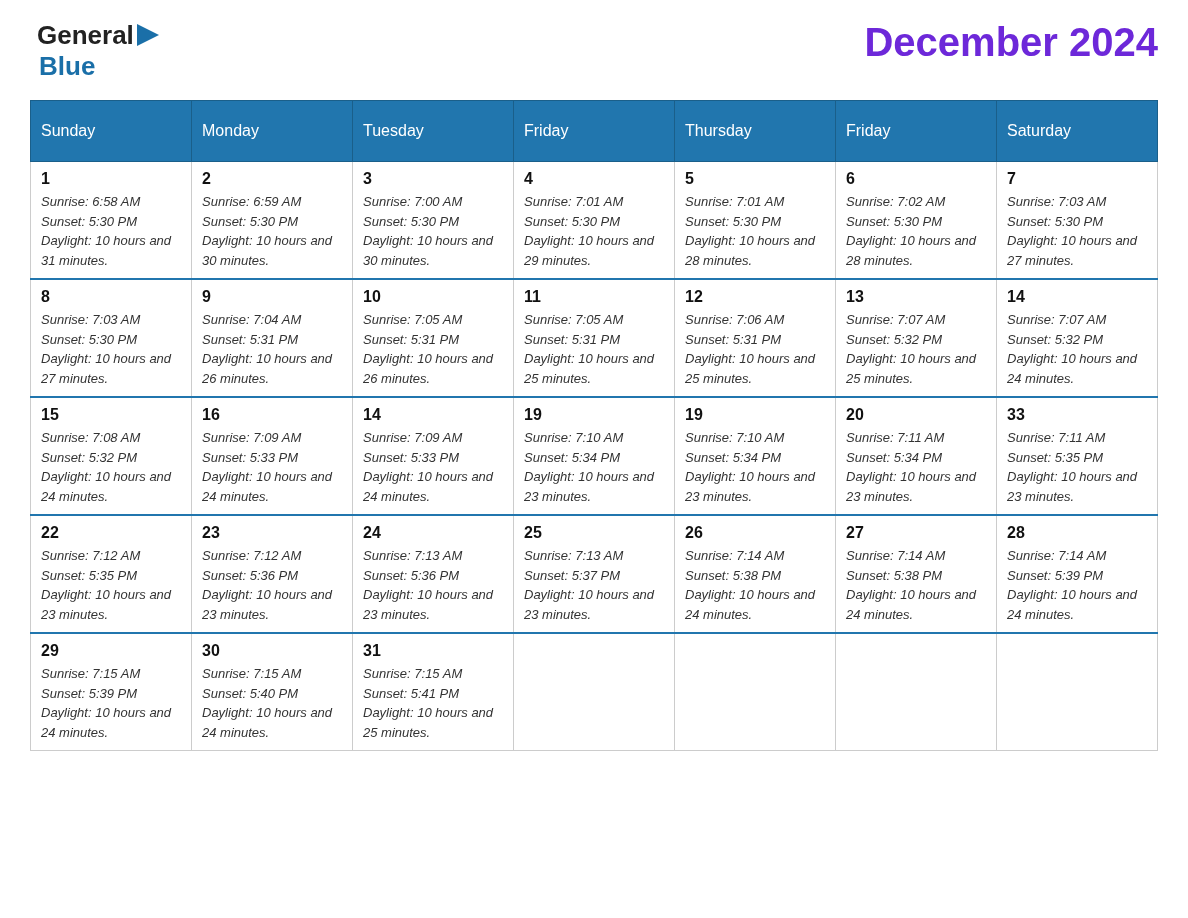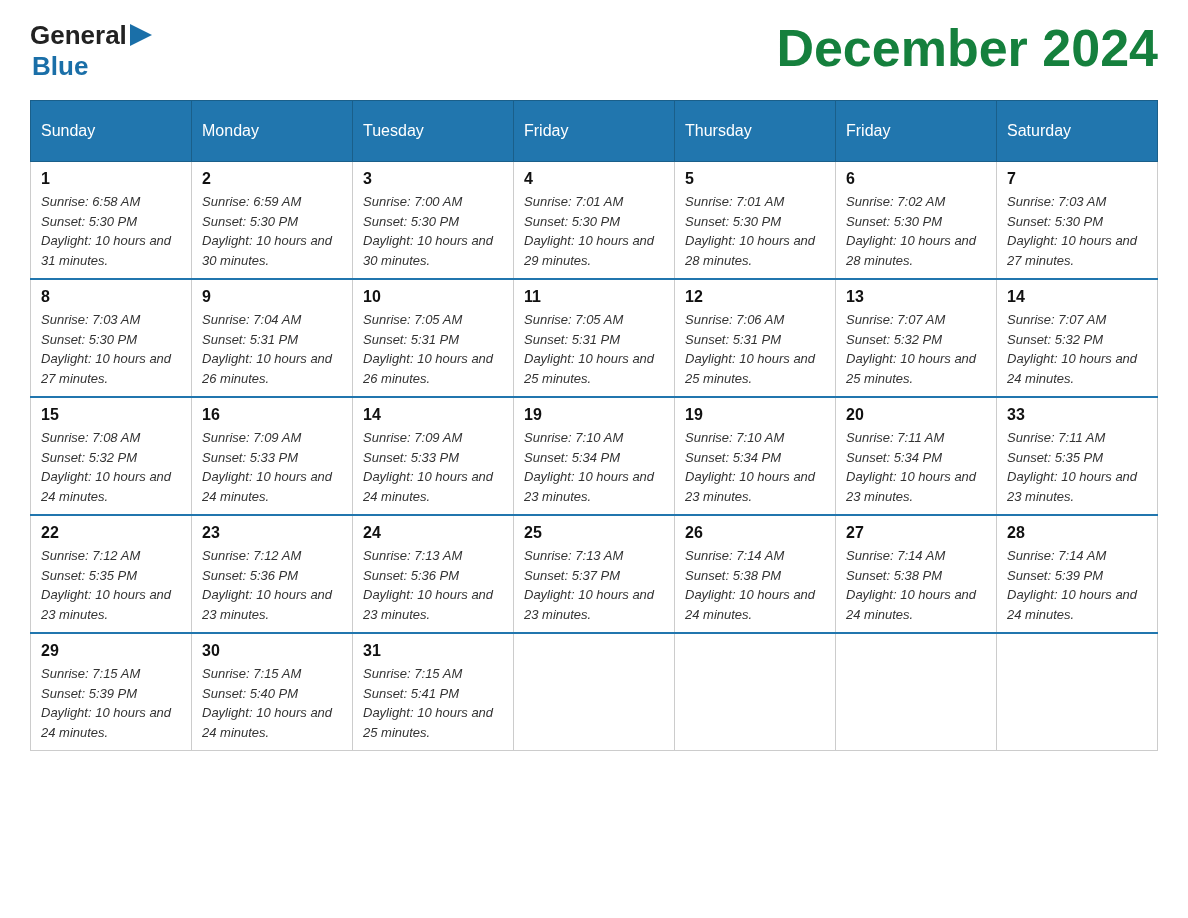--- a/index.html
+++ b/index.html
@@ -8,20 +8,21 @@
       background: #fff;
       padding: 20px 30px;
       width: 1188px;
       min-height: 918px;
     }
     .header {
       display: flex;
       justify-content: space-between;
       align-items: flex-start;
       margin-bottom: 18px;
+      margin-left: 7px;
     }
     .logo-text-general {
       font-size: 26px;
       font-weight: bold;
       color: #222;
     }
     .logo-blue {
       font-size: 26px;
       font-weight: bold;
       color: #1a6fa8;
@@ -32,23 +33,23 @@
       flex-direction: column;
     }
     .logo-row1 {
       display: flex;
       align-items: center;
     }
     .title-block {
       text-align: right;
     }
     .month-title {
-      font-size: 52px;
-      font-weight: bold;
-      color: #15803d;
+      font-size: 40px;
+      font-weight: bold;
+      color: #6d28d9;
       line-height: 1.1;
       text-align: center;
     }
     .location-title {
       font-size: 24px;
       color: #333;
       margin-top: 4px;
     }
     .calendar-table {
       width: 100%;

